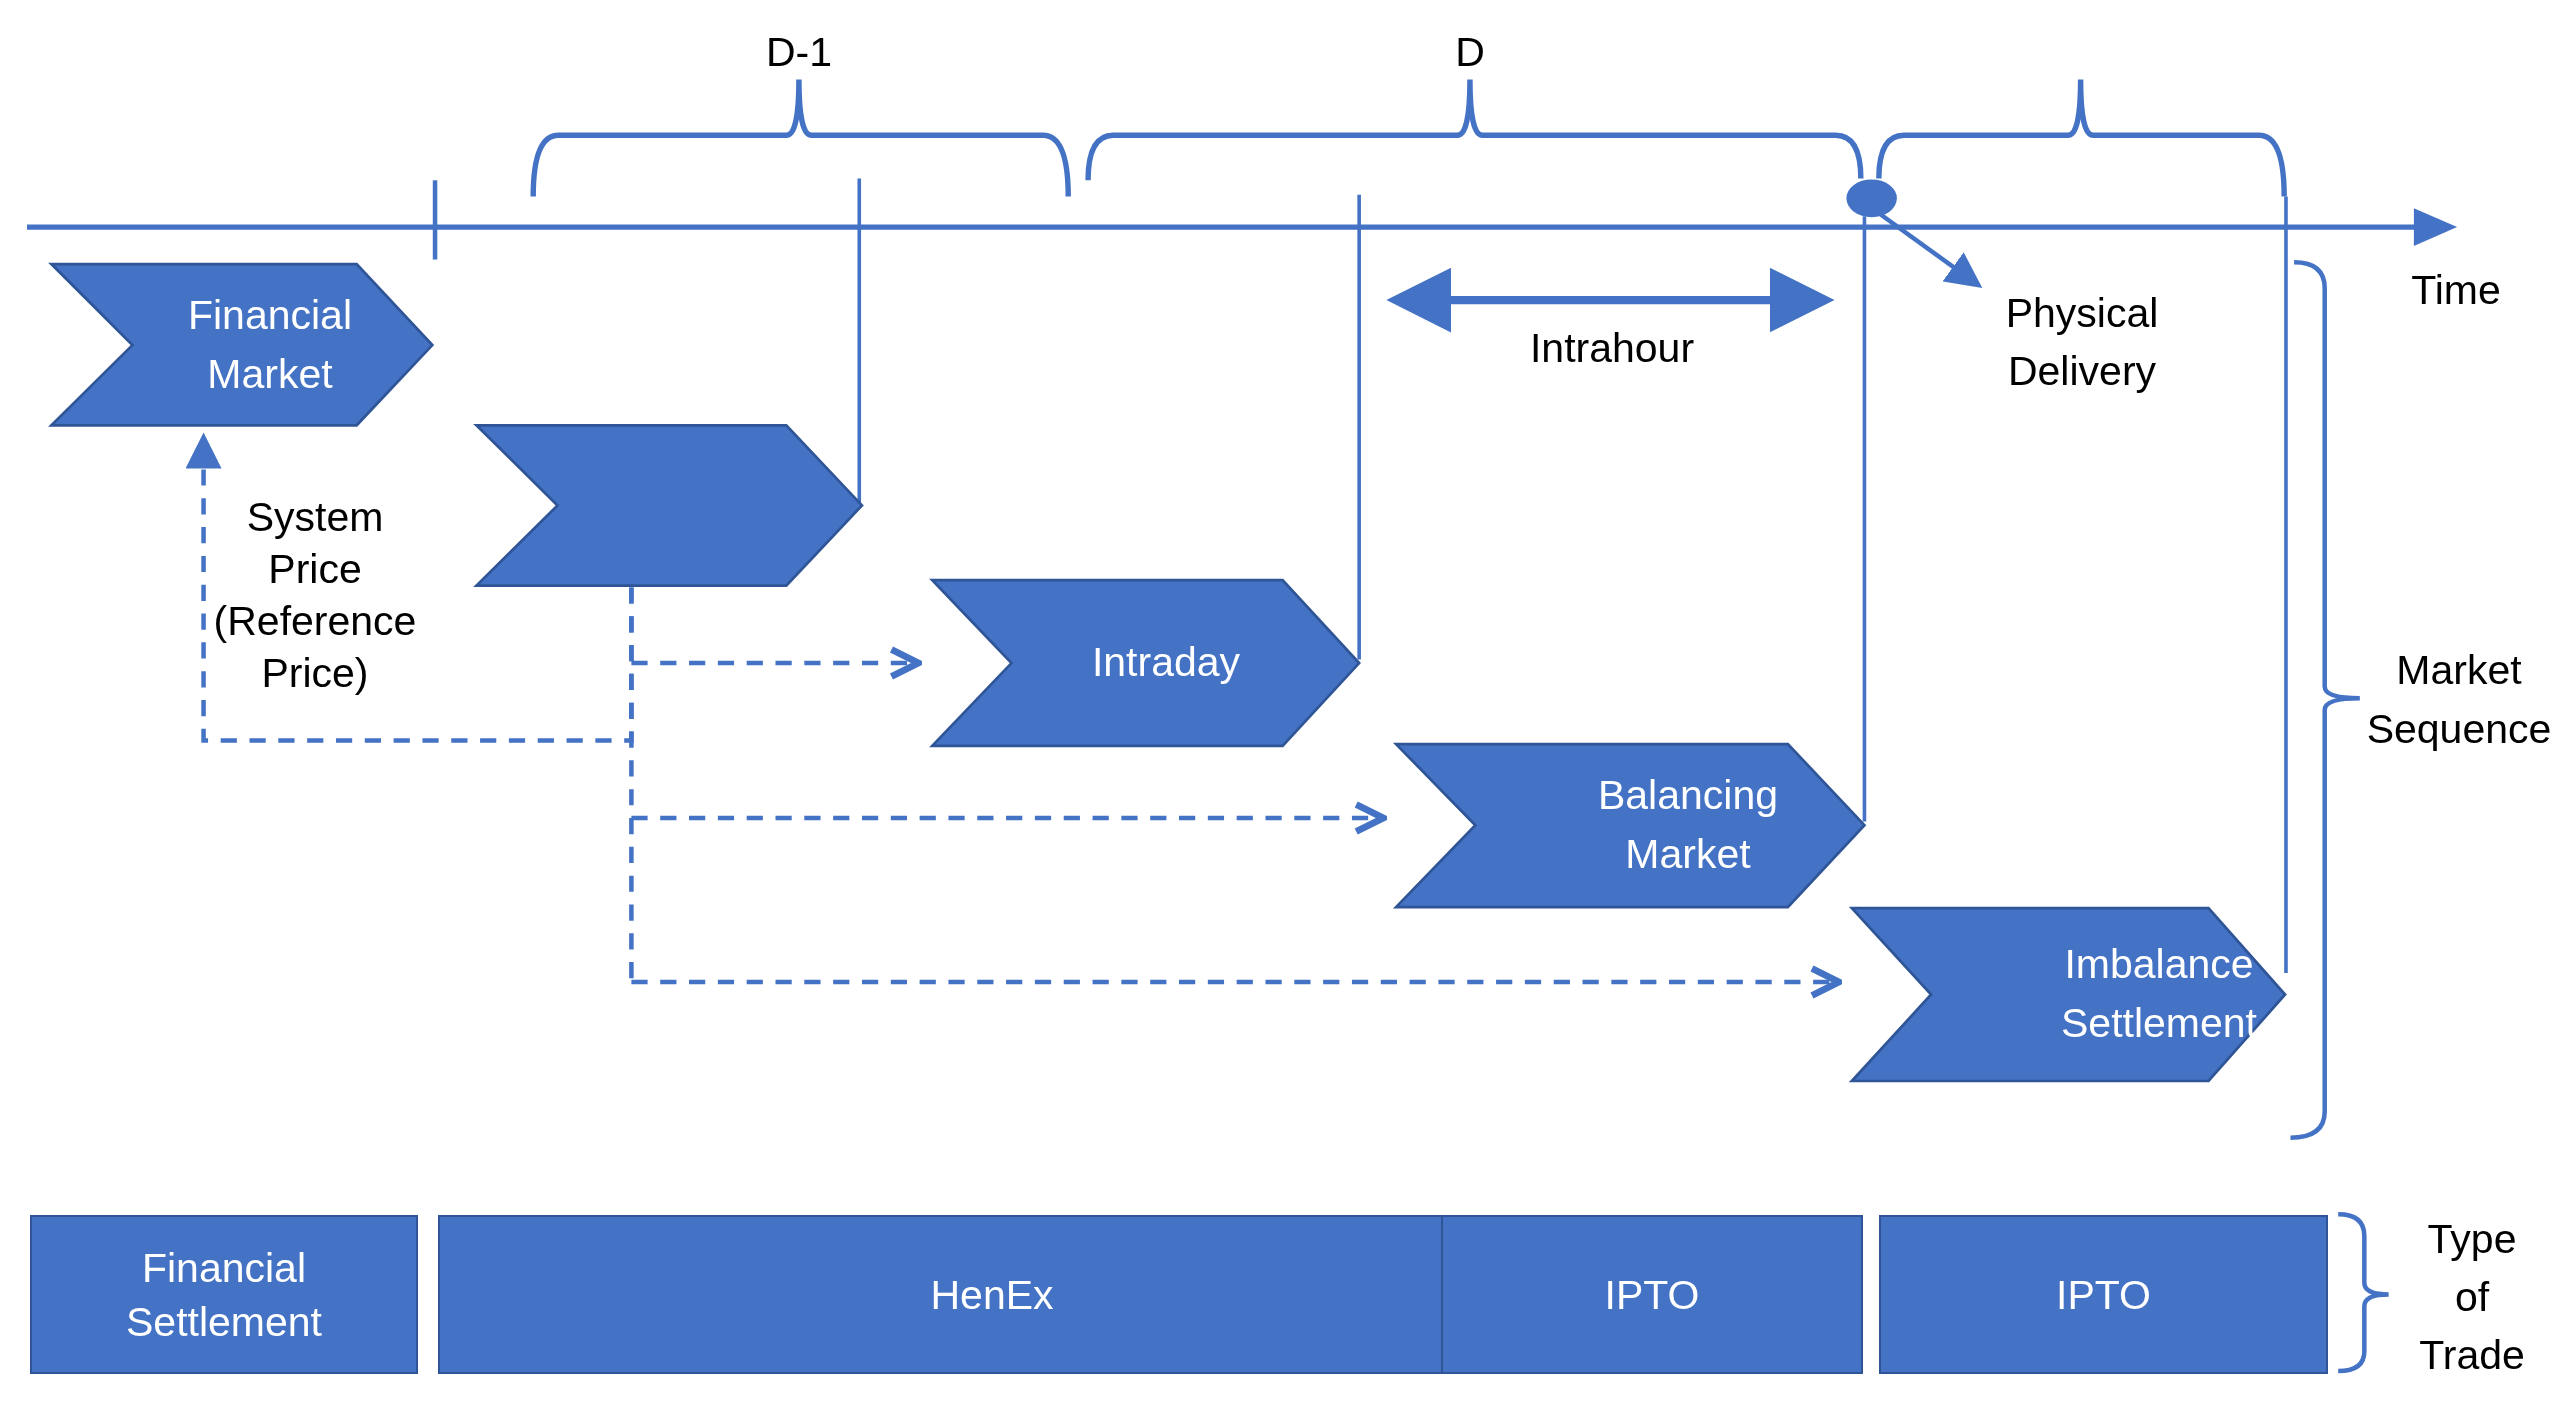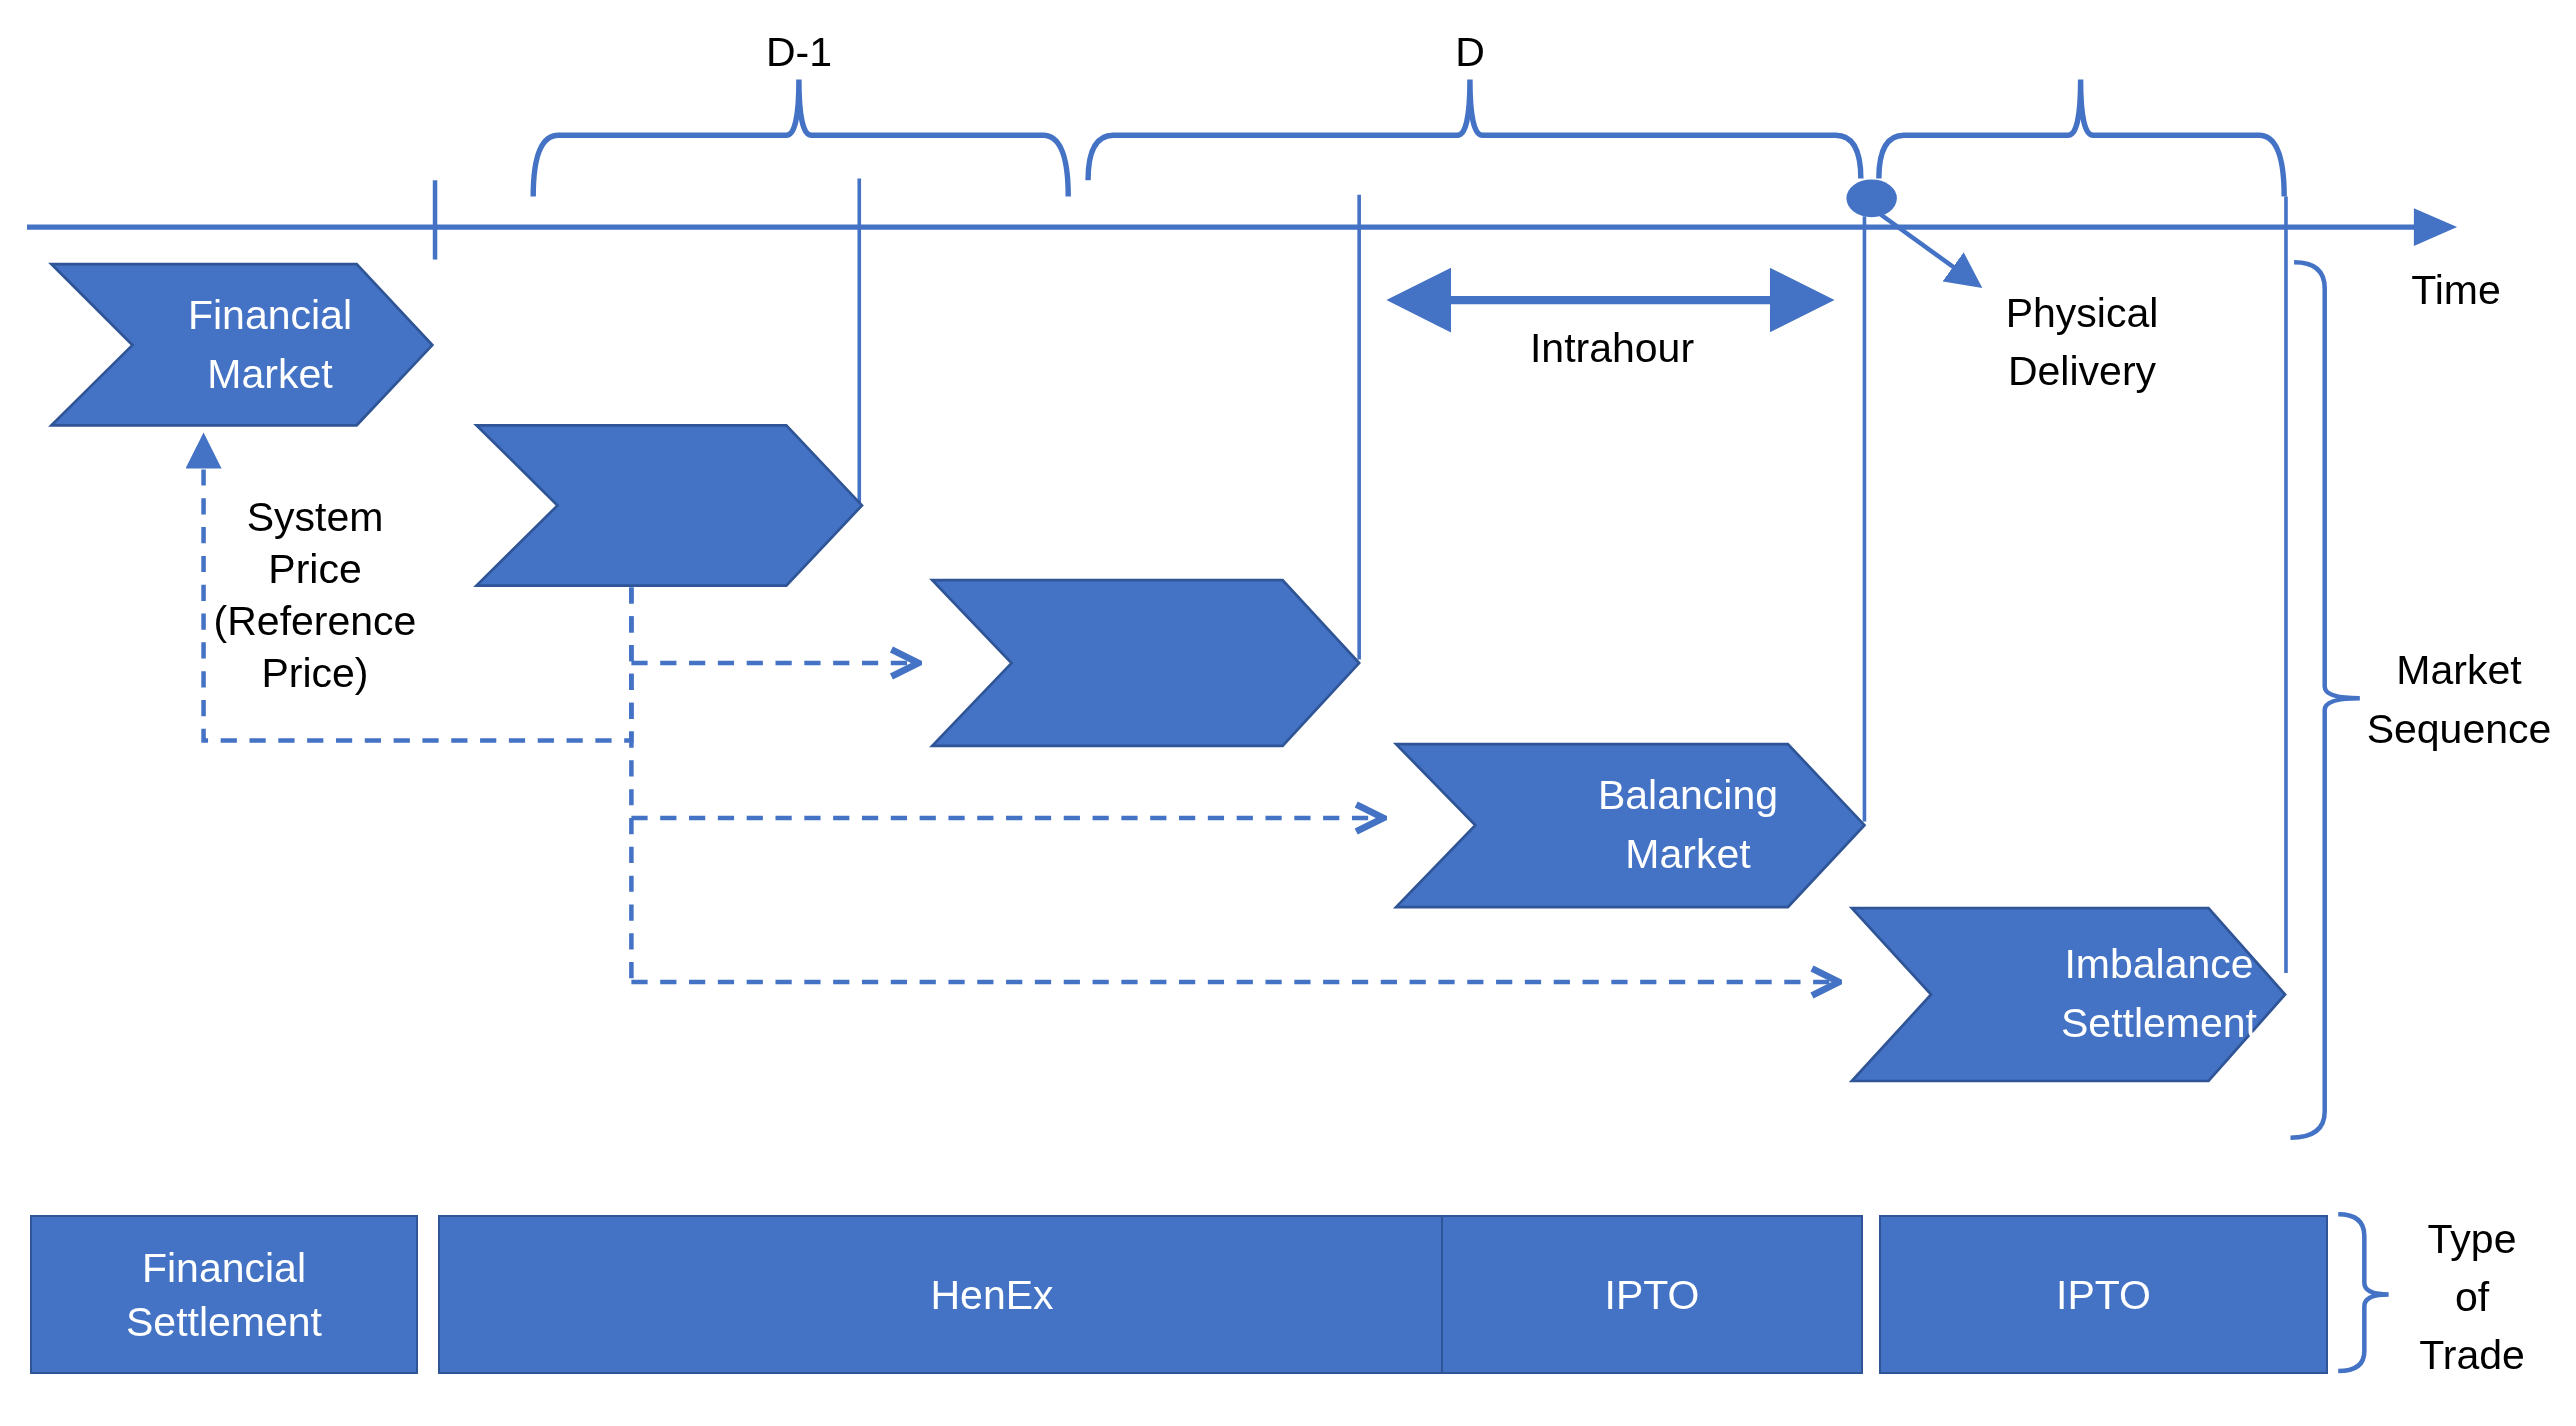--- a/index.html
+++ b/index.html
@@ -98,20 +98,21 @@
   <div class="lbl" style="left:1477px; top:319px; width:270px;">Intrahour</div>
   <div class="lbl" style="left:1947px; top:284px; width:270px;">Physical
 Delivery</div>
   <div class="lbl" style="left:180px; top:491px; width:270px; line-height:52px;">System
 Price
 (Reference
 Price)</div>
 
   <div class="lbl white stage-label" style="left:108px; top:286px; width:324px;">Financial
 Market</div>
+  <div class="lbl white stage-label" style="left:986px; top:633px; width:360px;">Intraday</div>
   <div class="lbl white stage-label" style="left:1508px; top:766px; width:360px;">Balancing
 Market</div>
   <div class="lbl white stage-label" style="left:1979px; top:935px; width:360px;">Imbalance
 Settlement</div>
 
   <div class="lbl" style="left:2324px; top:641px; width:270px; line-height:59px;">Market
 Sequence</div>
   <div class="lbl" style="left:2382px; top:1210px; width:180px;">Type
 of
 Trade</div>

